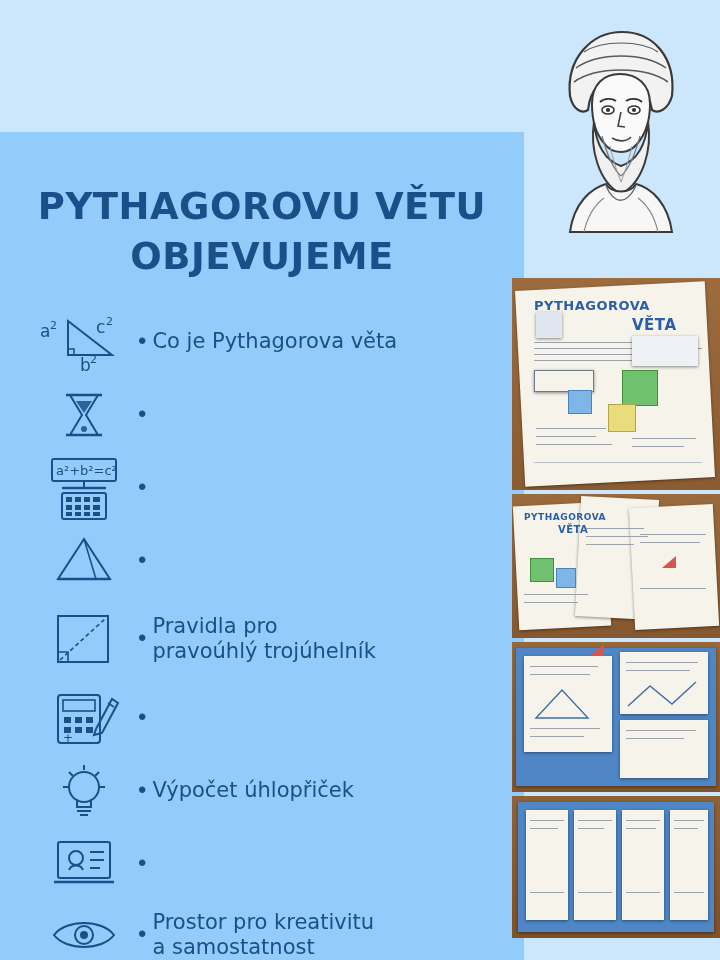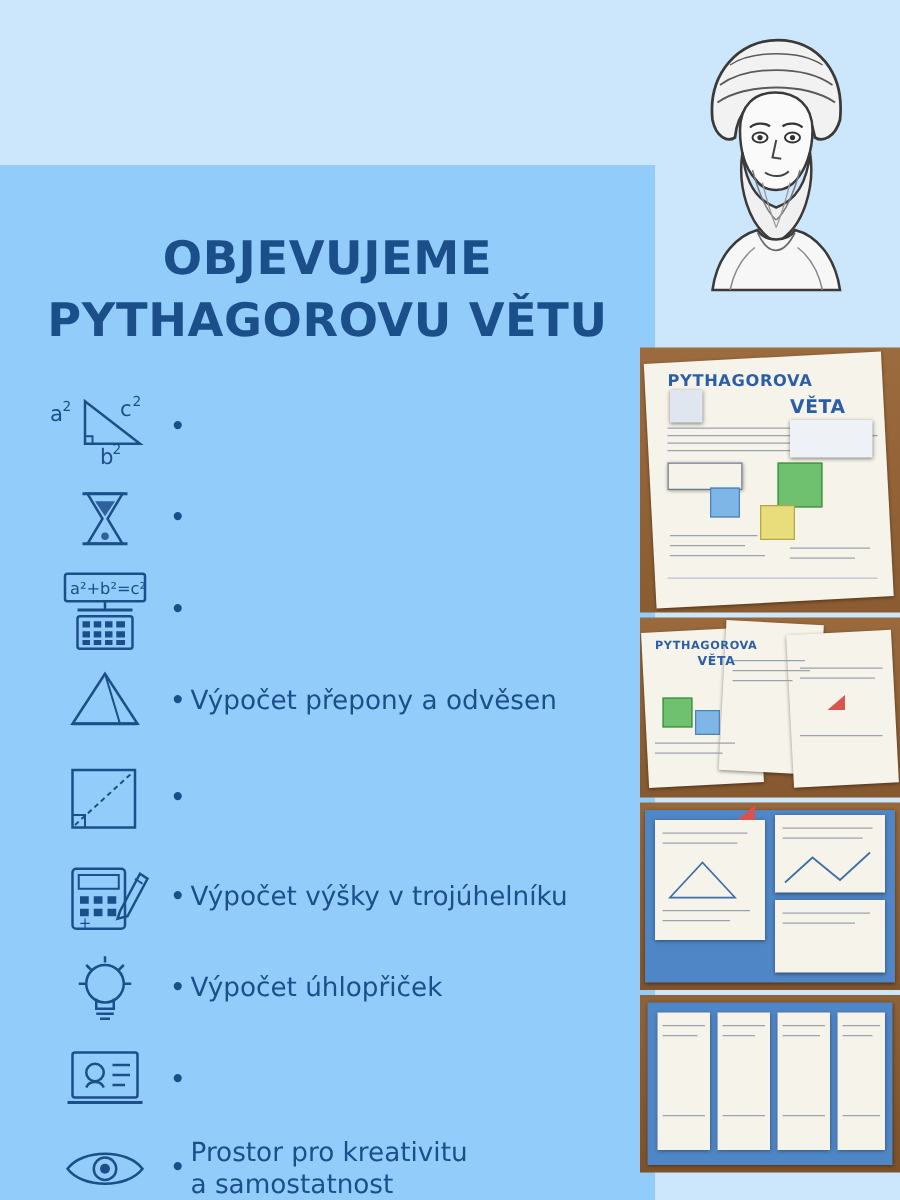--- a/index.html
+++ b/index.html
@@ -216,40 +216,41 @@
       <path d="M92 128 C88 146 84 156 81 164" fill="none" stroke="#9a9a9a" stroke-width="1"></path>
 
       <path d="M30 214 C34 184 52 170 66 166 C72 176 90 176 96 166 C112 170 128 186 132 214 Z" fill="#f7f7f7" stroke="#3a3a3a" stroke-width="2"></path>
       <path d="M66 168 C74 186 86 188 96 168" fill="none" stroke="#6a6a6a" stroke-width="1.4"></path>
       <path d="M44 214 C48 196 56 186 64 180" fill="none" stroke="#8a8a8a" stroke-width="1.2"></path>
       <path d="M118 214 C114 196 106 186 98 180" fill="none" stroke="#8a8a8a" stroke-width="1.2"></path>
     </svg>
   </div>
 
   <div class="subtitle">
+    <div>PYTHAGOROVU VĚTU</div>
     <div>OBJEVUJEME</div>
-    <div>PYTHAGOROVU VĚTU</div>
   </div>
 
   <div class="list">
 
     <div class="row">
       <div class="icon-cell">
         <svg width="96" height="62" viewBox="0 0 96 62">
           <text x="4" y="26" font-size="17" fill="#1b4f8a" font-family="DejaVu Sans, sans-serif">a</text>
           <text x="14" y="18" font-size="11" fill="#1b4f8a" font-family="DejaVu Sans, sans-serif">2</text>
           <text x="60" y="22" font-size="17" fill="#1b4f8a" font-family="DejaVu Sans, sans-serif">c</text>
           <text x="70" y="14" font-size="11" fill="#1b4f8a" font-family="DejaVu Sans, sans-serif">2</text>
           <path d="M32 10 L32 44 L76 44 Z" fill="none" stroke="#1b4f8a" stroke-width="2"></path>
           <path d="M32 38 L38 38 L38 44" fill="none" stroke="#1b4f8a" stroke-width="1.5"></path>
           <text x="44" y="60" font-size="17" fill="#1b4f8a" font-family="DejaVu Sans, sans-serif">b</text>
           <text x="54" y="52" font-size="11" fill="#1b4f8a" font-family="DejaVu Sans, sans-serif">2</text>
         </svg>
       </div>
       <span class="bullet">•</span>
+      <span class="row-text">Co je Pythagorova věta</span>
     </div>
 
     <div class="row">
       <div class="icon-cell">
         <svg width="96" height="60" viewBox="0 0 96 60">
           <line x1="30" y1="10" x2="66" y2="10" stroke="#1b4f8a" stroke-width="2.4"></line>
           <line x1="30" y1="50" x2="66" y2="50" stroke="#1b4f8a" stroke-width="2.4"></line>
           <path d="M34 10 L62 10 L50 30 L62 50 L34 50 L46 30 Z" fill="none" stroke="#1b4f8a" stroke-width="2"></path>
           <path d="M40 16 L56 16 L48 28 Z" fill="#1b4f8a" opacity=".85"></path>
           <circle cx="48" cy="44" r="3" fill="#1b4f8a" opacity=".85"></circle>
@@ -287,32 +288,33 @@
 
     <div class="row">
       <div class="icon-cell">
         <svg width="96" height="56" viewBox="0 0 96 56">
           <path d="M48 6 L22 46 L74 46 Z" fill="none" stroke="#1b4f8a" stroke-width="2"></path>
           <line x1="48" y1="6" x2="60" y2="46" stroke="#1b4f8a" stroke-width="1.6" stroke-dasharray="1 0"></line>
           <line x1="22" y1="46" x2="74" y2="46" stroke="#1b4f8a" stroke-width="2.4"></line>
         </svg>
       </div>
       <span class="bullet">•</span>
-      <span class="row-text">Výpočet přepony a odvěsen</span>
     </div>
 
     <div class="row" style="height:84px">
       <div class="icon-cell">
         <svg width="96" height="62" viewBox="0 0 96 62">
           <rect x="22" y="8" width="50" height="46" fill="none" stroke="#1b4f8a" stroke-width="2"></rect>
           <line x1="24" y1="52" x2="70" y2="10" stroke="#1b4f8a" stroke-width="1.6" stroke-dasharray="4 3"></line>
           <path d="M22 44 L32 44 L32 54" fill="none" stroke="#1b4f8a" stroke-width="1.6"></path>
         </svg>
       </div>
       <span class="bullet">•</span>
+      <span class="row-text two-line" style="white-space:pre-line">Pravidla pro
+pravoúhlý trojúhelník</span>
     </div>
 
     <div class="row">
       <div class="icon-cell">
         <svg width="96" height="62" viewBox="0 0 96 62">
           <rect x="22" y="8" width="42" height="48" rx="3" fill="none" stroke="#1b4f8a" stroke-width="2"></rect>
           <rect x="27" y="13" width="32" height="11" fill="none" stroke="#1b4f8a" stroke-width="1.6"></rect>
           <g fill="#1b4f8a">
             <rect x="28" y="30" width="7" height="6"></rect>
               <rect x="39" y="30" width="7" height="6"></rect>
@@ -320,21 +322,20 @@
             <rect x="28" y="40" width="7" height="6"></rect>
               <rect x="39" y="40" width="7" height="6"></rect>
             <rect x="50" y="40" width="7" height="6"></rect>
           </g>
           <text x="27" y="55" font-size="12" fill="#1b4f8a" font-family="DejaVu Sans, sans-serif">+</text>
           <path d="M60 42 L76 12 L82 16 L66 46 L58 48 Z" fill="none" stroke="#1b4f8a" stroke-width="2"></path>
           <line x1="72" y1="16" x2="78" y2="20" stroke="#1b4f8a" stroke-width="1.6"></line>
         </svg>
       </div>
       <span class="bullet">•</span>
-      <span class="row-text">Výpočet výšky v trojúhelníku</span>
     </div>
 
     <div class="row">
       <div class="icon-cell">
         <svg width="96" height="60" viewBox="0 0 96 60">
           <circle cx="48" cy="26" r="15" fill="none" stroke="#1b4f8a" stroke-width="2"></circle>
           <path d="M41 38 L41 46 L55 46 L55 38" fill="none" stroke="#1b4f8a" stroke-width="2"></path>
           <line x1="41" y1="50" x2="55" y2="50" stroke="#1b4f8a" stroke-width="2"></line>
           <line x1="44" y1="54" x2="52" y2="54" stroke="#1b4f8a" stroke-width="2"></line>
           <line x1="48" y1="4" x2="48" y2="9" stroke="#1b4f8a" stroke-width="2"></line>

